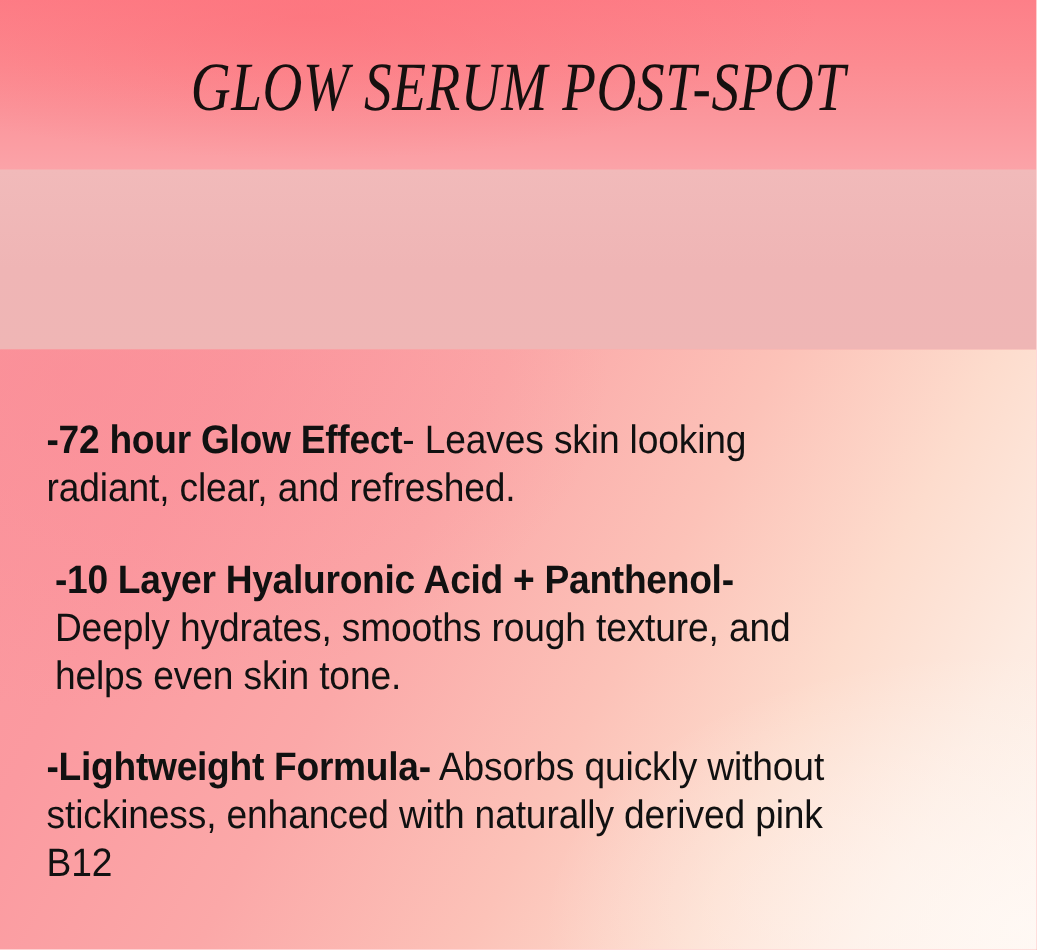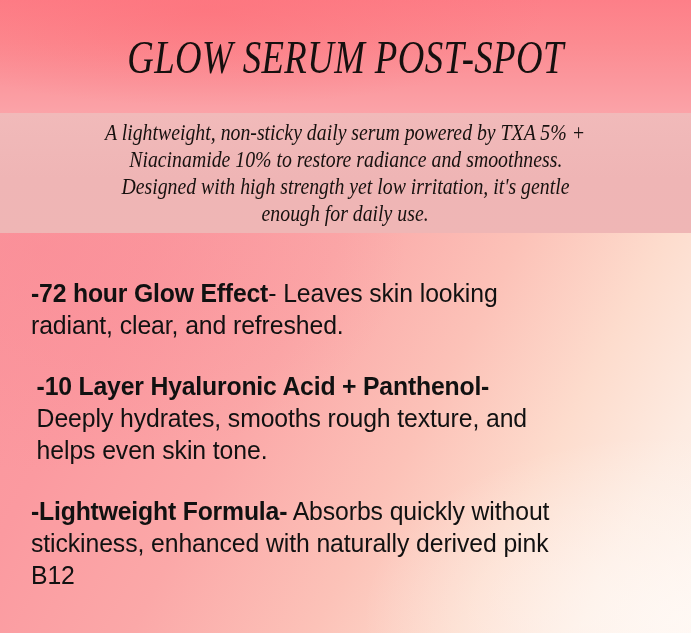--- a/index.html
+++ b/index.html
@@ -159,26 +159,20 @@
 </style>
 </head>
 <body>
 
 <div id="poster">
 
   <div class="header-band"></div>
   <div class="poster-title">GLOW SERUM POST-SPOT</div>
 
   <div class="subtitle-band"></div>
-  <div class="subtitle-text">
-    <div class="subtitle-line">A lightweight, non-sticky daily serum powered by TXA 5% +</div>
-    <div class="subtitle-line">Niacinamide 10% to restore radiance and smoothness.</div>
-    <div class="subtitle-line">Designed with high strength yet low irritation, it's gentle</div>
-    <div class="subtitle-line">enough for daily use.</div>
-  </div>
 
   <div class="body-area"></div>
   <div class="body-text">
 
     <p class="feature"><b>-72 hour Glow Effect</b><span>- Leaves skin looking radiant, clear, and refreshed.</span></p>
 
     <p class="feature indented"><b>-10 Layer Hyaluronic Acid + Panthenol-</b><span> Deeply hydrates, smooths rough texture, and helps even skin tone.</span></p>
 
     <p class="feature"><b>-Lightweight Formula-</b><span> Absorbs quickly without stickiness, enhanced with naturally derived pink B12</span></p>
 

